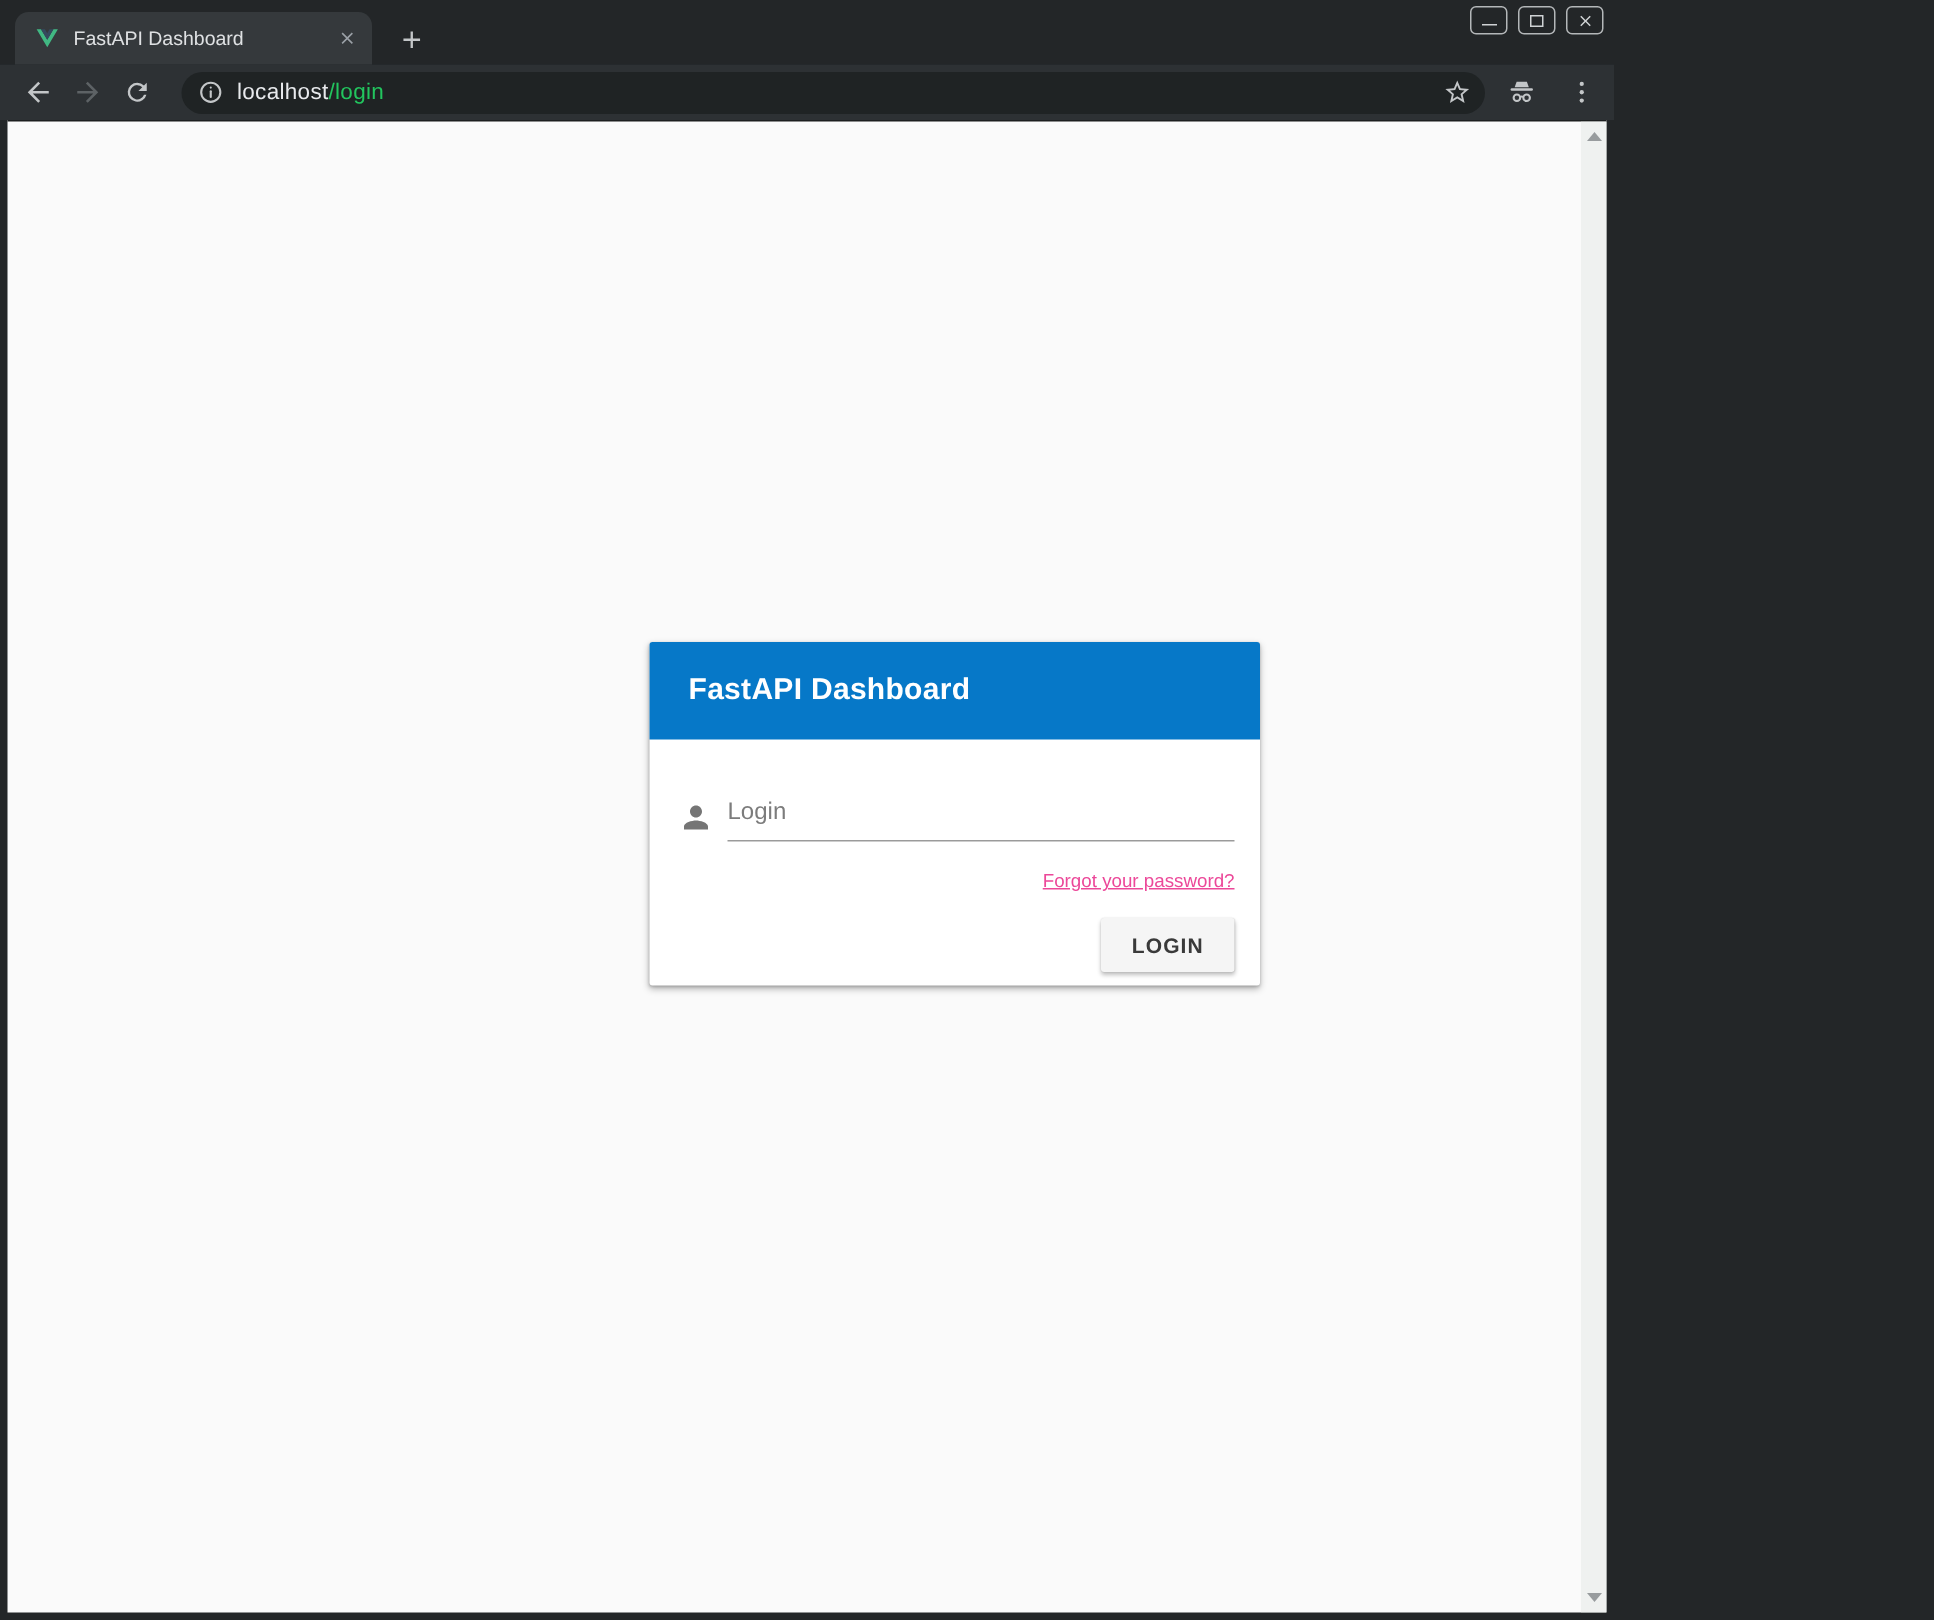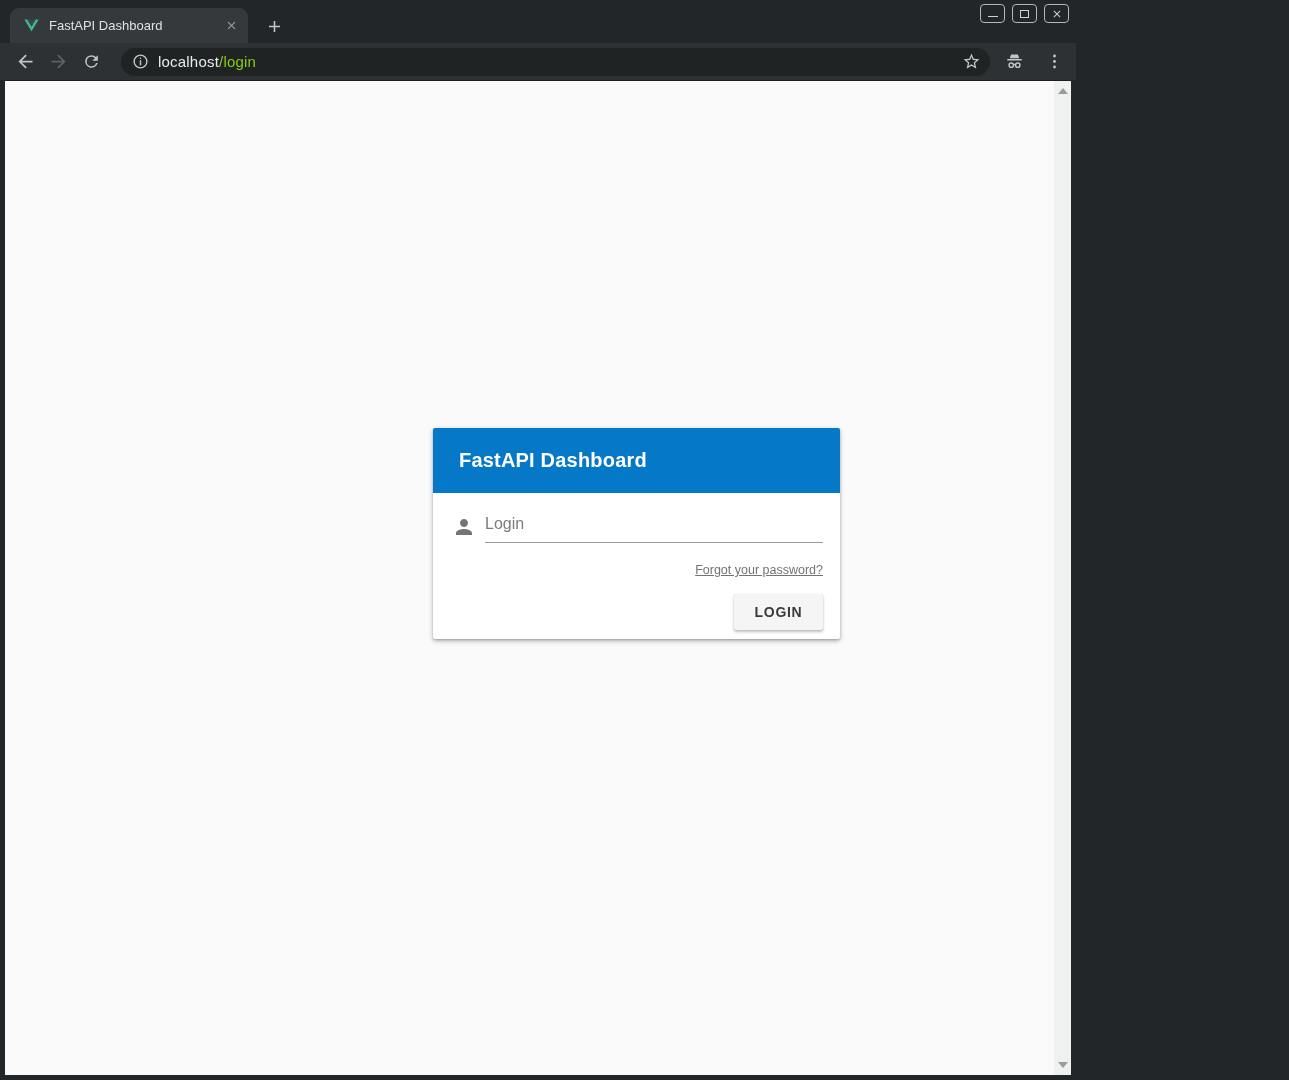--- a/index.html
+++ b/index.html
@@ -28,21 +28,21 @@
   
   .toolbar { height:37px; background:#2d3134; display:flex; align-items:center; padding:0 10px 0 12px; }
   .nav-btn { width:26px; height:26px; border:none; background:transparent; display:flex;
              align-items:center; justify-content:center; margin-right:7px; }
   .nav-btn svg { fill:#c3c6c8; }
   .nav-btn.disabled svg { fill:#5d6265; }
   .omnibox { flex:1; height:28px; margin-left:10px; background:#1f2324; border-radius:14px;
              display:flex; align-items:center; padding:0 8px 0 11px; }
   .info-icon { display:inline-flex; margin-right:9px; }
   .url { flex:1; font-size:15px; color:#e8eaed; letter-spacing:.2px; white-space:nowrap; }
-  .url .path { color:#84cc16; }
+  .url .path { color:#22c55e; }
   .star-btn { width:22px; height:22px; border:none; background:transparent; display:flex;
               align-items:center; justify-content:center; }
   .after-box { display:flex; align-items:center; margin-left:12px; gap:16px; }
   .icon-btn { width:24px; height:24px; border:none; background:transparent; display:flex;
               align-items:center; justify-content:center; }
 
   
   .page { position:relative; margin:0 5px 5px 5px; height:995px; background:#fafafa;
           border-top:1px solid #1c1e1f; overflow:hidden; }
   .scrollbar { position:absolute; top:0; right:0; bottom:0; width:17px; background:#eff1f0; }
@@ -50,32 +50,32 @@
                   border-left:5px solid transparent; border-right:5px solid transparent; }
   .scroll-arrow.up { top:7px; border-bottom:6px solid #989c9e; }
   .scroll-arrow.down { bottom:7px; border-top:6px solid #989c9e; }
 
   
   .card { position:absolute; left:428px; top:347px; width:407px; background:#fff;
           border-radius:2px; box-shadow:0 2px 5px rgba(0,0,0,.28), 0 1px 2px rgba(0,0,0,.18); }
   .card-header { height:65px; background:#0678c8; border-radius:2px 2px 0 0;
                  display:flex; align-items:center; padding:0 26px; }
   .card-title { color:#fff; font-size:20px; font-weight:bold; letter-spacing:.2px; }
-  .card-body { padding:18px 17px 9px 19px; }
+  .card-body { padding:36px 17px 9px 19px; }
   .field { display:flex; align-items:flex-end; }
   .field + .field { margin-top:36px; }
   .field-icon { width:24px; height:24px; margin-right:9px; margin-bottom:4px; flex:0 0 auto; }
   .field-icon svg { fill:#757575; }
   .input-wrap { flex:1; border-bottom:1px solid #9b9b9b; }
   .text-input { width:100%; border:none; outline:none; background:transparent;
                 font-family:"Liberation Sans", sans-serif; font-size:16px; color:#333;
                 padding:4px 0 9px; }
   .text-input::placeholder { color:#7c7c7c; opacity:1; }
   .forgot-row { margin-top:17px; text-align:right; padding-right:0; }
-  .forgot-link { font-size:12.5px; color:#737373; text-decoration:underline; cursor:pointer; }
+  .forgot-link { font-size:12.5px; color:#ec4899; text-decoration:underline; cursor:pointer; }
   .actions { margin-top:16px; text-align:right; padding-right:0; }
   .login-btn { min-width:89px; height:36px; background:#f5f5f5; border:none; border-radius:2px;
                box-shadow:0 2px 3px rgba(0,0,0,.25), 0 0 1px rgba(0,0,0,.15);
                font-family:"Liberation Sans", sans-serif; font-size:14px; font-weight:bold;
                color:#3a3a3a; letter-spacing:.7px; padding:0 16px; margin-right:-9px; }
   .actions { padding-right:9px; }
 </style>
 </head>
 <body>
 

